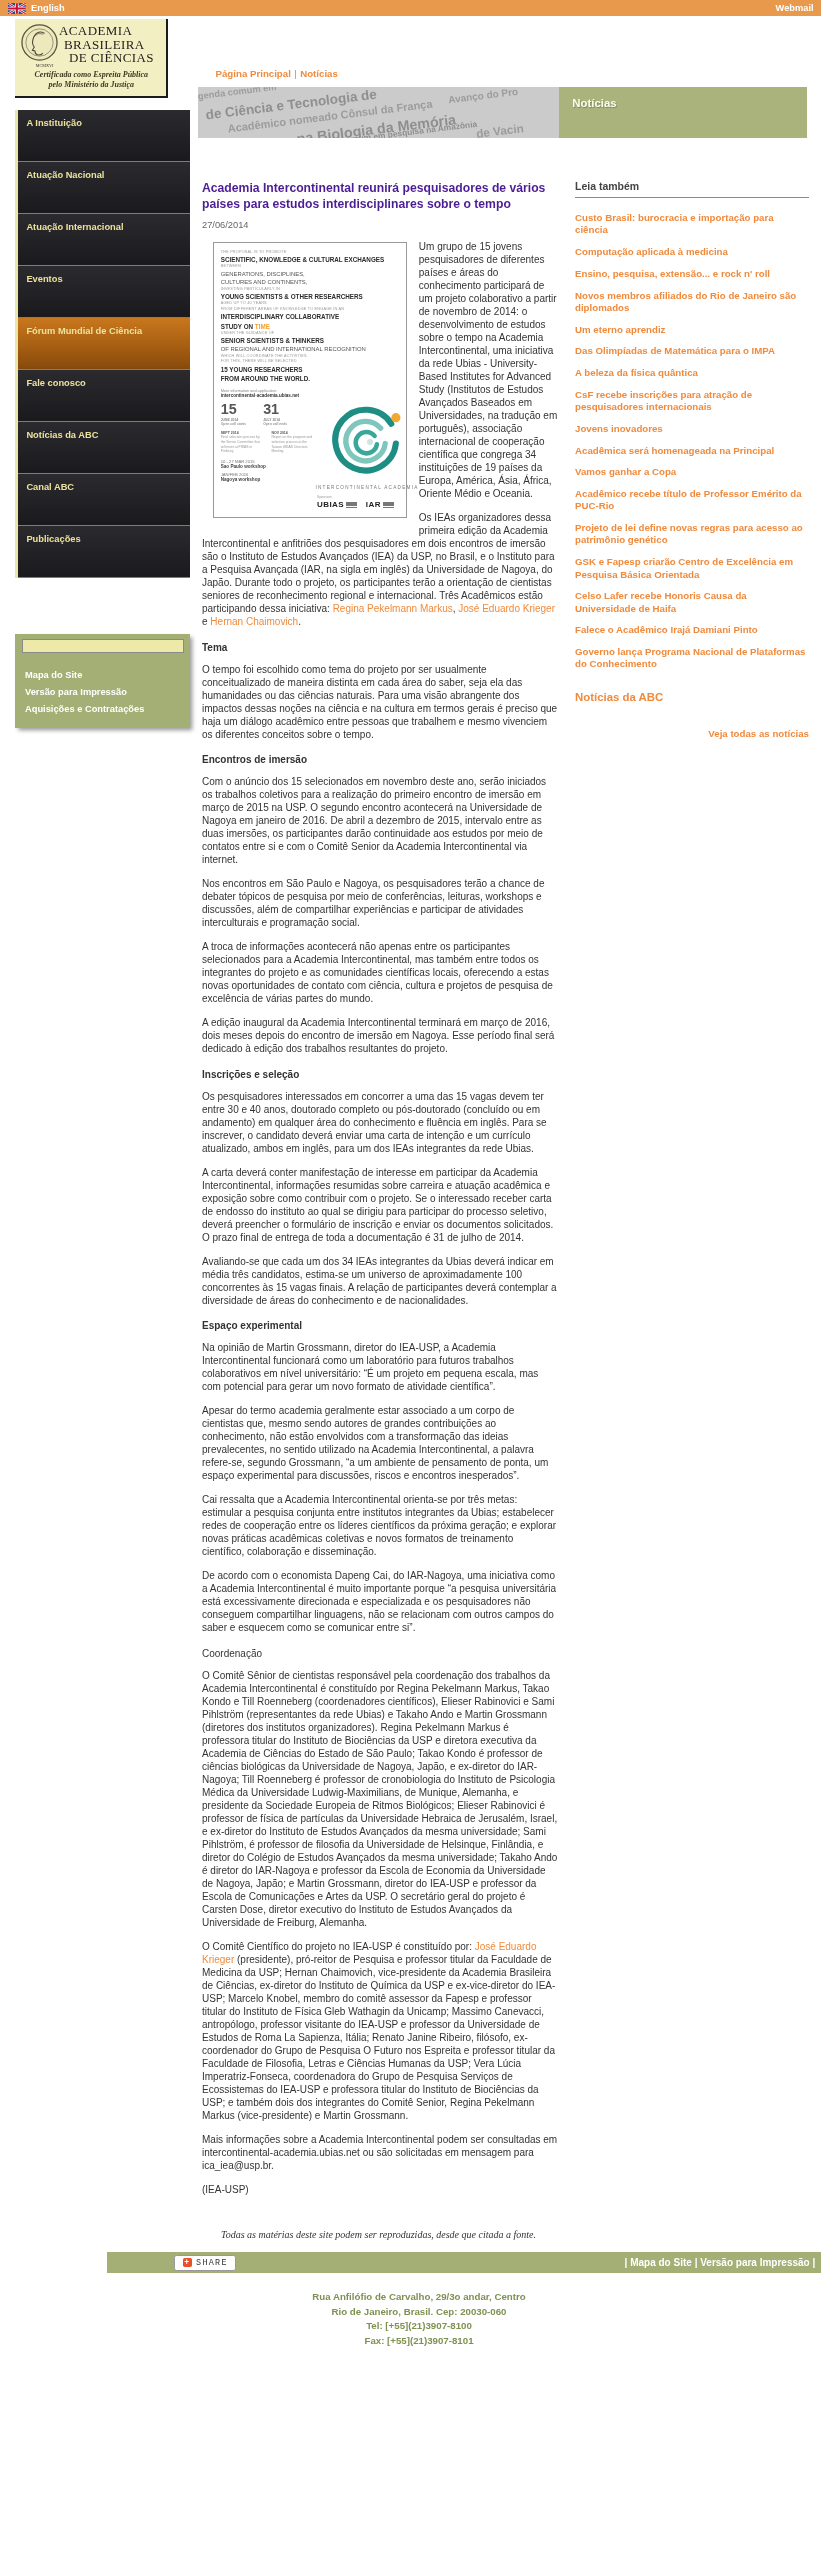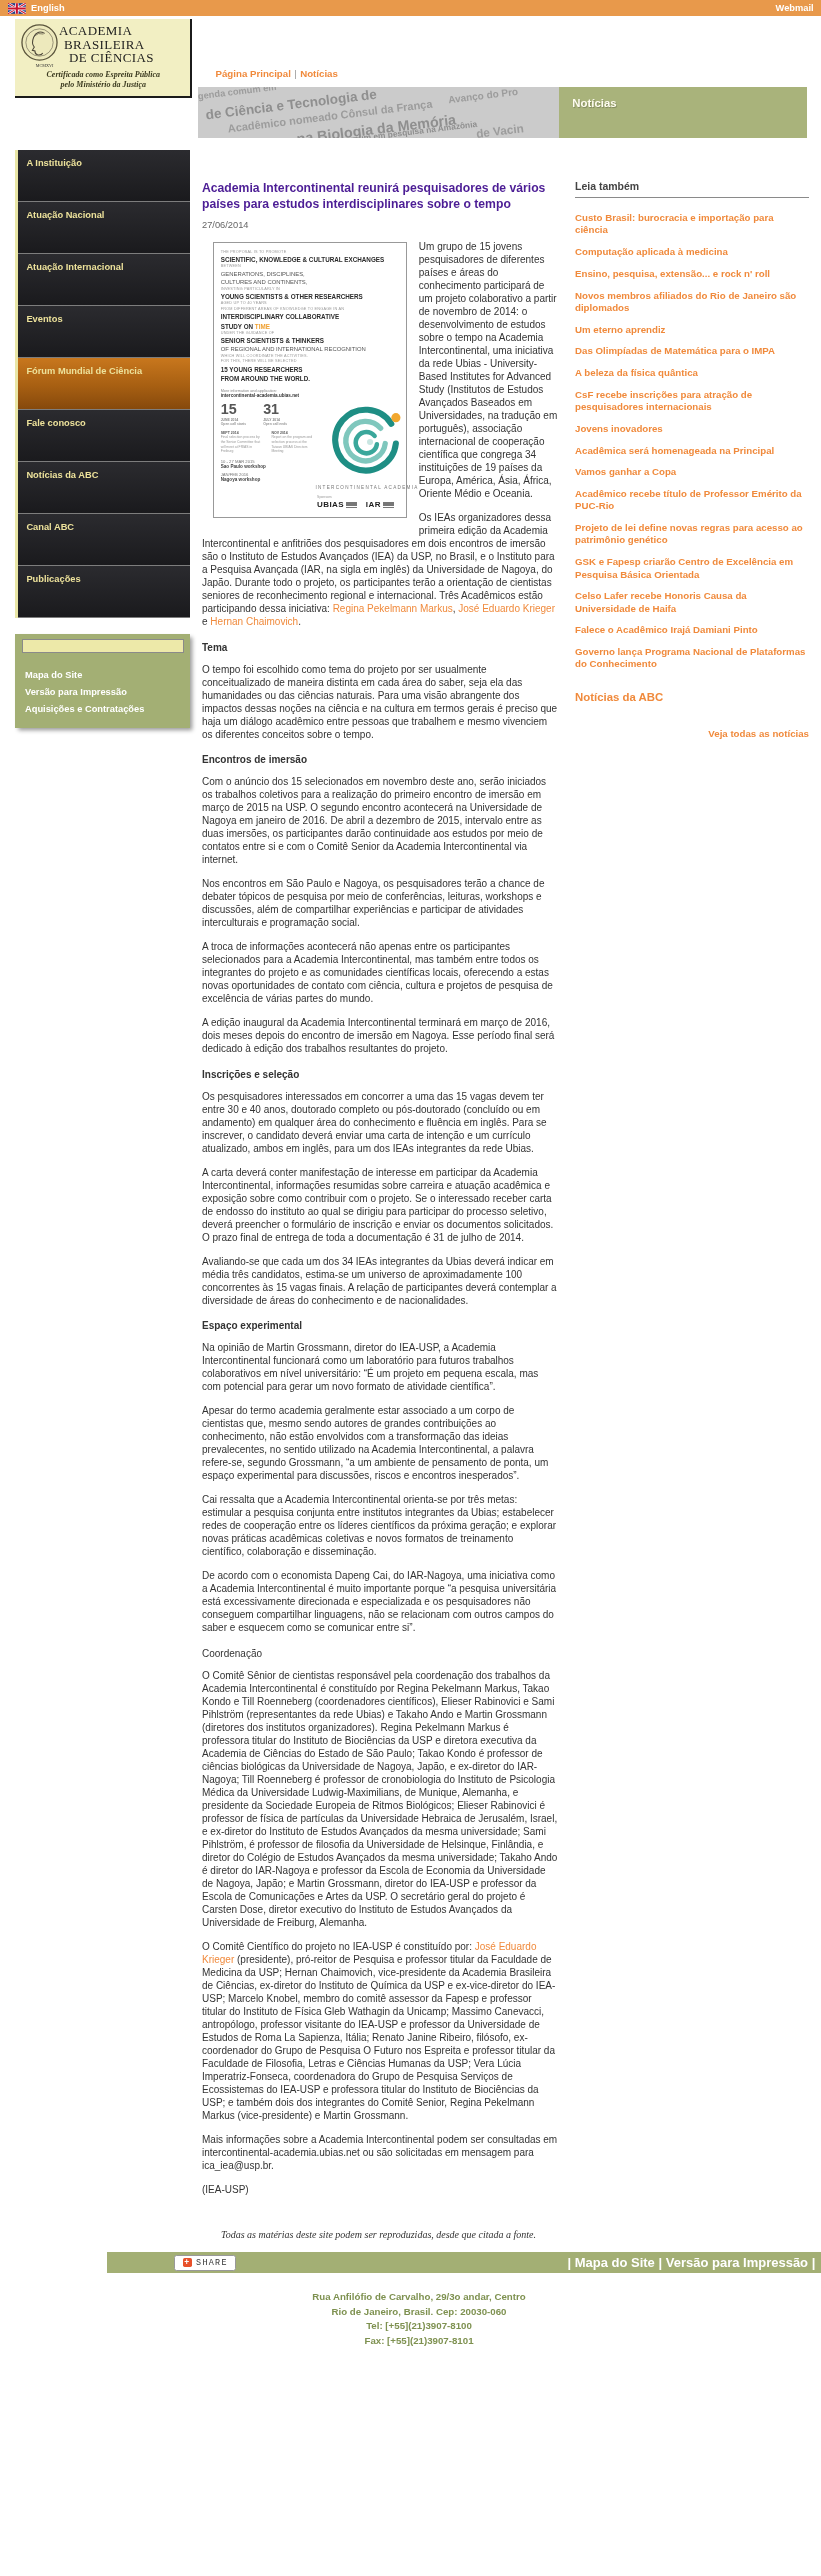--- a/index.html
+++ b/index.html
@@ -4,28 +4,28 @@
 <style>
   html,body{margin:0;padding:0;background:#fff;}
   body{width:822px;min-height:2576px;font-family:"Liberation Sans",sans-serif;position:relative;}
 
   
   .topbar{height:16px;background:#E8994B;display:flex;align-items:center;justify-content:space-between;padding:0 8.4px;box-sizing:border-box;}
   .topbar .tleft{display:flex;align-items:center;gap:5px;}
   .topbar .tlabel{color:#fff;font-weight:bold;font-size:9.3px;cursor:pointer;}
 
   
-  .logo-box{position:absolute;left:15px;top:18.5px;width:177px;height:79px;background:#F2EFC3;border-right:2.5px solid #1b1b1b;border-bottom:2.5px solid #1b1b1b;box-sizing:border-box;padding:4.2px 3.4px 0 5px;}
+  .logo-box{position:absolute;left:15px;top:18.5px;width:153px;height:79px;background:#F2EFC3;border-right:2.5px solid #1b1b1b;border-bottom:2.5px solid #1b1b1b;box-sizing:border-box;padding:4.2px 3.4px 0 5px;}
   .logo-top{display:flex;align-items:flex-start;}
   .logo-title{font-family:"Liberation Serif",serif;font-size:13px;line-height:1.02;color:#1d1d1d;letter-spacing:0.4px;margin-top:1.7px;}
   .logo-year{font-family:"Liberation Serif",serif;font-size:4.2px;color:#333;margin-left:10px;margin-top:-1.7px;}
   .logo-cert{font-family:"Liberation Serif",serif;font-style:italic;font-weight:bold;font-size:8px;color:#3b3a20;text-align:center;margin-top:1.7px;line-height:1.25;}
 
   
-  .menu{position:absolute;left:15px;top:110px;width:175px;border-left:3.4px solid #E9E6A6;box-sizing:border-box;margin-top:40px;}
+  .menu{position:absolute;left:15px;top:110px;width:175px;border-left:3.4px solid #E9E6A6;box-sizing:border-box;}
   .menu-item{height:52px;background:linear-gradient(180deg,#2b2b2f,#1a1a1d);border-bottom:0.8px solid #7d7d7d;color:#EDE29B;font-size:9.3px;font-weight:bold;padding:7.6px 0 0 8.4px;box-sizing:border-box;cursor:pointer;}
   .menu-item.active{background:linear-gradient(180deg,#C8771D 0%,#A75F12 55%,#86490C 100%);}
 
   .side-green{position:absolute;left:15px;top:634px;width:175px;height:94px;background:#A3AF74;box-shadow:2.5px 3.4px 4.2px rgba(0,0,0,.4);padding-top:5px;box-sizing:border-box;}
   .search-input{display:block;margin:0 auto;width:162px;height:14.3px;background:#EDE9A9;border:0.8px solid #8a8a8a;box-sizing:border-box;}
   .side-links{margin-top:13.5px;padding-left:10px;}
   .side-link{color:#fff;font-weight:bold;font-size:9.3px;line-height:17px;cursor:pointer;}
 
   
   .content{margin-left:202px;width:607px;position:relative;padding-top:52px;}
@@ -90,21 +90,21 @@
   .see-all{color:#F08A3C;font-weight:bold;font-size:9.7px;text-align:right;margin-top:25px;cursor:pointer;}
 
   .clear{clear:both;}
 
   
   .footer-wrap{margin-left:107px;width:715px;}
   .foot-note{font-family:"Liberation Serif",serif;font-style:italic;font-size:10px;color:#333;margin:22px 0 12.6px 114px;}
   .footbar{height:21px;background:#A3AF74;display:flex;align-items:center;justify-content:space-between;padding:0 6.7px 0 67px;box-sizing:border-box;}
   .share-btn{background:#fff;border:0.8px solid #999;border-radius:2.5px;height:14.3px;display:flex;align-items:center;gap:4.2px;padding:0 7.6px;font-size:8.4px;letter-spacing:1.3px;color:#333;cursor:pointer;font-family:"Liberation Mono",monospace;}
   .share-plus{width:9.3px;height:9.3px;background:#E8502A;color:#fff;border-radius:1.7px;font-size:8.4px;line-height:9.3px;text-align:center;font-weight:bold;font-family:"Liberation Sans",sans-serif;}
-  .foot-links{color:#fff;font-weight:bold;font-size:13px;}
+  .foot-links{color:#fff;font-weight:bold;font-size:10px;}
   .foot-links b{cursor:pointer;}
   .address{margin-top:17px;width:624px;text-align:center;color:#7E9150;font-weight:bold;font-size:9.7px;line-height:1.5;}
 </style>
 </head>
 <body>
 
 <div class="topbar">
   <div class="tleft">
     <span style="display:inline-flex;">
       <svg viewBox="0 0 60 36" width="17.7" height="11">

